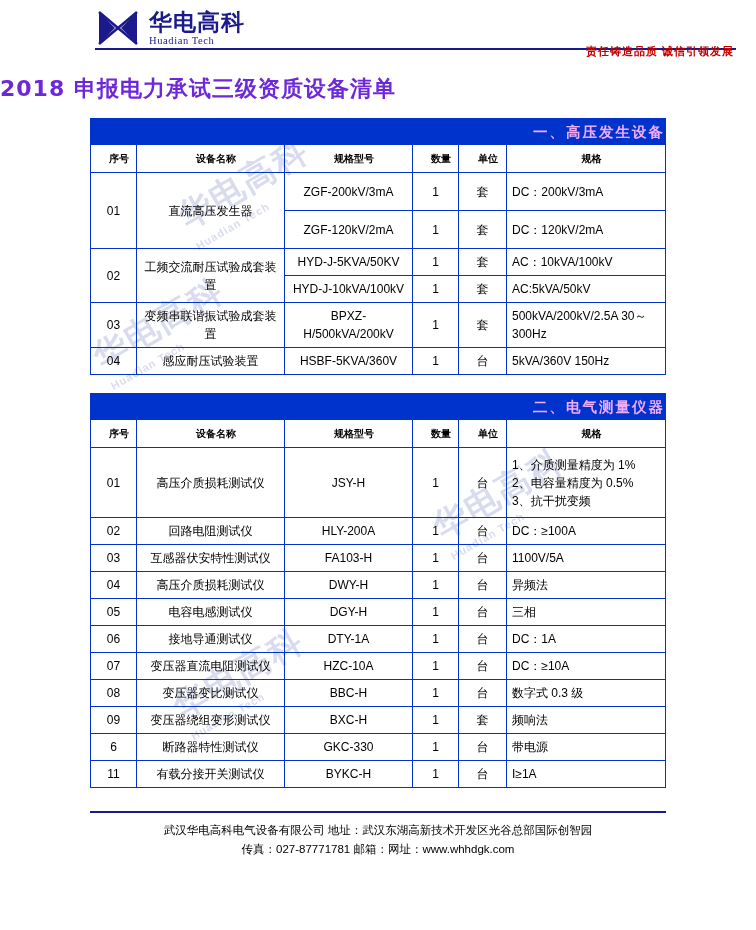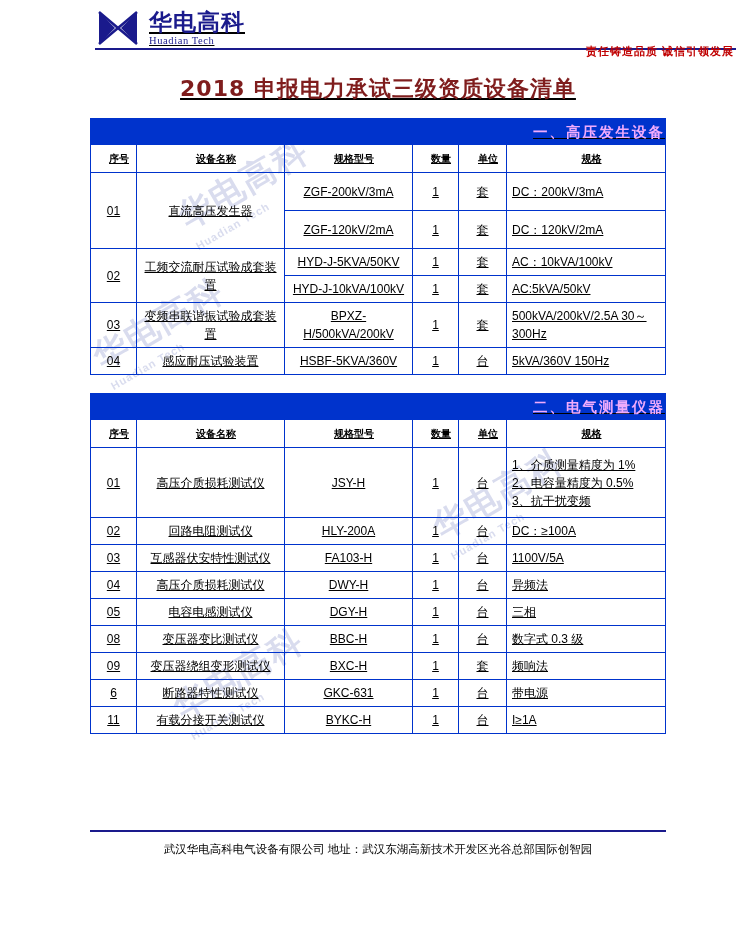--- a/index.html
+++ b/index.html
@@ -13,21 +13,20 @@
     font-family: "Liberation Sans", sans-serif;
     color: #000;
     position: relative;
     overflow: hidden;
   }
   .page {
     position: relative;
     width: 756px;
     height: 876px;
     box-sizing: border-box;
-    text-decoration: underline;
   }
 
   
   .header {
     position: relative;
     height: 62px;
     padding-left: 95px;
     padding-top: 8px;
     box-sizing: border-box;
   }
@@ -74,24 +73,24 @@
     right: 22px;
     top: 44px;
     font-size: 11px;
     font-weight: bold;
     color: #c00000;
     letter-spacing: 1px;
   }
 
   
   .doc-title {
-    text-align: center;
+    text-align: left;
     font-size: 22px;
     font-weight: bold;
-    color: #7f1d1d;
+    color: #6d28d9;
     margin-top: 12px;
     letter-spacing: 1px;
     font-family: "DejaVu Sans", sans-serif;
   }
 
   
   .content {
     margin: 14px 90px 0 90px;
     position: relative;
     z-index: 2;
@@ -345,53 +344,70 @@
         </tr>
         <tr>
           <td class="c-center">05</td>
           <td class="c-name">电容电感测试仪</td>
           <td class="c-model">DGY-H</td>
           <td class="c-center">1</td>
           <td class="c-center">台</td>
           <td class="c-spec">三相</td>
         </tr>
         <tr>
+          <td class="c-center">06</td>
+          <td class="c-name">接地导通测试仪</td>
+          <td class="c-model">DTY-1A</td>
+          <td class="c-center">1</td>
+          <td class="c-center">台</td>
+          <td class="c-spec">DC：1A</td>
+        </tr>
+        <tr>
+          <td class="c-center">07</td>
+          <td class="c-name">变压器直流电阻测试仪</td>
+          <td class="c-model">HZC-10A</td>
+          <td class="c-center">1</td>
+          <td class="c-center">台</td>
+          <td class="c-spec">DC：≥10A</td>
+        </tr>
+        <tr>
           <td class="c-center">08</td>
           <td class="c-name">变压器变比测试仪</td>
           <td class="c-model">BBC-H</td>
           <td class="c-center">1</td>
           <td class="c-center">台</td>
           <td class="c-spec">数字式 0.3 级</td>
         </tr>
         <tr>
           <td class="c-center">09</td>
           <td class="c-name">变压器绕组变形测试仪</td>
           <td class="c-model">BXC-H</td>
           <td class="c-center">1</td>
           <td class="c-center">套</td>
           <td class="c-spec">频响法</td>
         </tr>
         <tr>
           <td class="c-center">6</td>
           <td class="c-name">断路器特性测试仪</td>
-          <td class="c-model">GKC-631</td>
+          <td class="c-model">GKC-330</td>
           <td class="c-center">1</td>
           <td class="c-center">台</td>
           <td class="c-spec">带电源</td>
         </tr>
         <tr>
           <td class="c-center">11</td>
           <td class="c-name">有载分接开关测试仪</td>
           <td class="c-model">BYKC-H</td>
           <td class="c-center">1</td>
           <td class="c-center">台</td>
           <td class="c-spec">I≥1A</td>
         </tr>
       </tbody>
     </table>
   </div>
 
   <div class="footer">
     <div class="footer-rule"></div>
     <div class="footer-line">武汉华电高科电气设备有限公司   地址：武汉东湖高新技术开发区光谷总部国际创智园</div>
+    <div class="footer-line">传真：027-87771781   邮箱：网址：www.whhdgk.com</div>
   </div>
 
 </div>
 
 </body></html>

